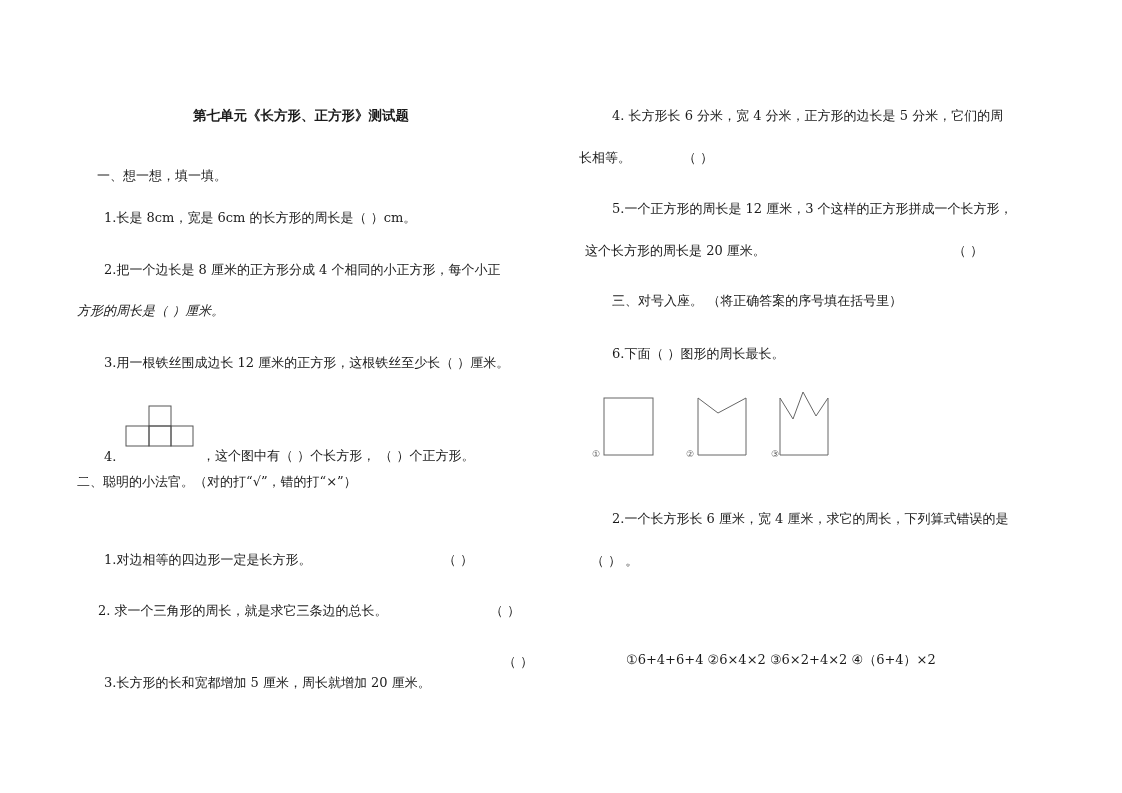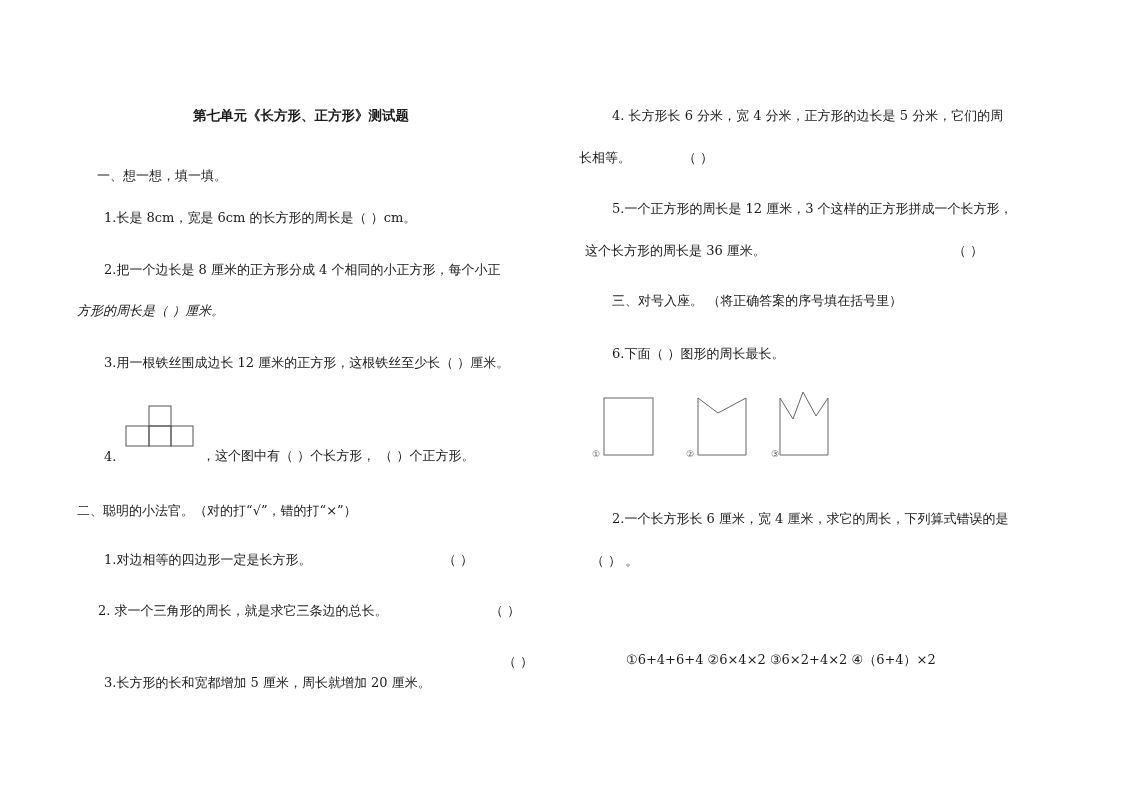--- a/index.html
+++ b/index.html
@@ -31,33 +31,33 @@
       <rect x="24" y="1" width="22" height="20"></rect>
       <rect x="1" y="21" width="23" height="20"></rect>
       <rect x="24" y="21" width="22" height="20"></rect>
       <rect x="46" y="21" width="22" height="20"></rect>
     </g>
   </svg>
 </div>
 <div class="t" style="left:104px; top:449px;">4.</div>
 <div class="t" style="left:202px; top:448px;">，这个图中有（    ）个长方形，  （    ）个正方形。</div>
 
-<div class="t" style="left:77px; top:503px;text-align:center;">二、聪明的小法官。（对的打“√”，错的打“×”）</div>
+<div class="t" style="left:77px; top:474px;text-align:center;">二、聪明的小法官。（对的打“√”，错的打“×”）</div>
 <div class="t" style="left:104px; top:552px;">1.对边相等的四边形一定是长方形。</div>
 <div class="t" style="left:443px; top:552px;">（    ）</div>
 <div class="t" style="left:98px; top:603px;">2.  求一个三角形的周长，就是求它三条边的总长。</div>
 <div class="t" style="left:490px; top:603px;">（    ）</div>
 <div class="t" style="left:104px; top:675px;text-align:center;">3.长方形的长和宽都增加  5  厘米，周长就增加  20  厘米。</div>
 <div class="t" style="left:503px; top:654px;">（    ）</div>
 
 <div class="t" style="left:612px; top:108px;">4.  长方形长  6  分米，宽  4  分米，正方形的边长是  5  分米，它们的周</div>
 <div class="t" style="left:560px; top:150px;margin-left:19px;">长相等。</div>
 <div class="t" style="left:683px; top:150px;">（    ）</div>
 <div class="t" style="left:612px; top:201px;">5.一个正方形的周长是  12  厘米，3  个这样的正方形拼成一个长方形，</div>
-<div class="t" style="left:585px; top:243px;">这个长方形的周长是  36  厘米。</div>
+<div class="t" style="left:585px; top:243px;">这个长方形的周长是  20  厘米。</div>
 <div class="t" style="left:953px; top:243px;">（    ）</div>
 
 <div class="t" style="left:612px; top:293px;">三、对号入座。    （将正确答案的序号填在括号里）</div>
 <div class="t" style="left:612px; top:346px;">6.下面（    ）图形的周长最长。</div>
 
 <div class="fig" style="left:603px; top:397px;">
   <svg width="52" height="60" viewBox="0 0 52 60">
     <rect x="1" y="1" width="49" height="57" fill="none" stroke="#666" stroke-width="1"></rect>
   </svg>
 </div>

